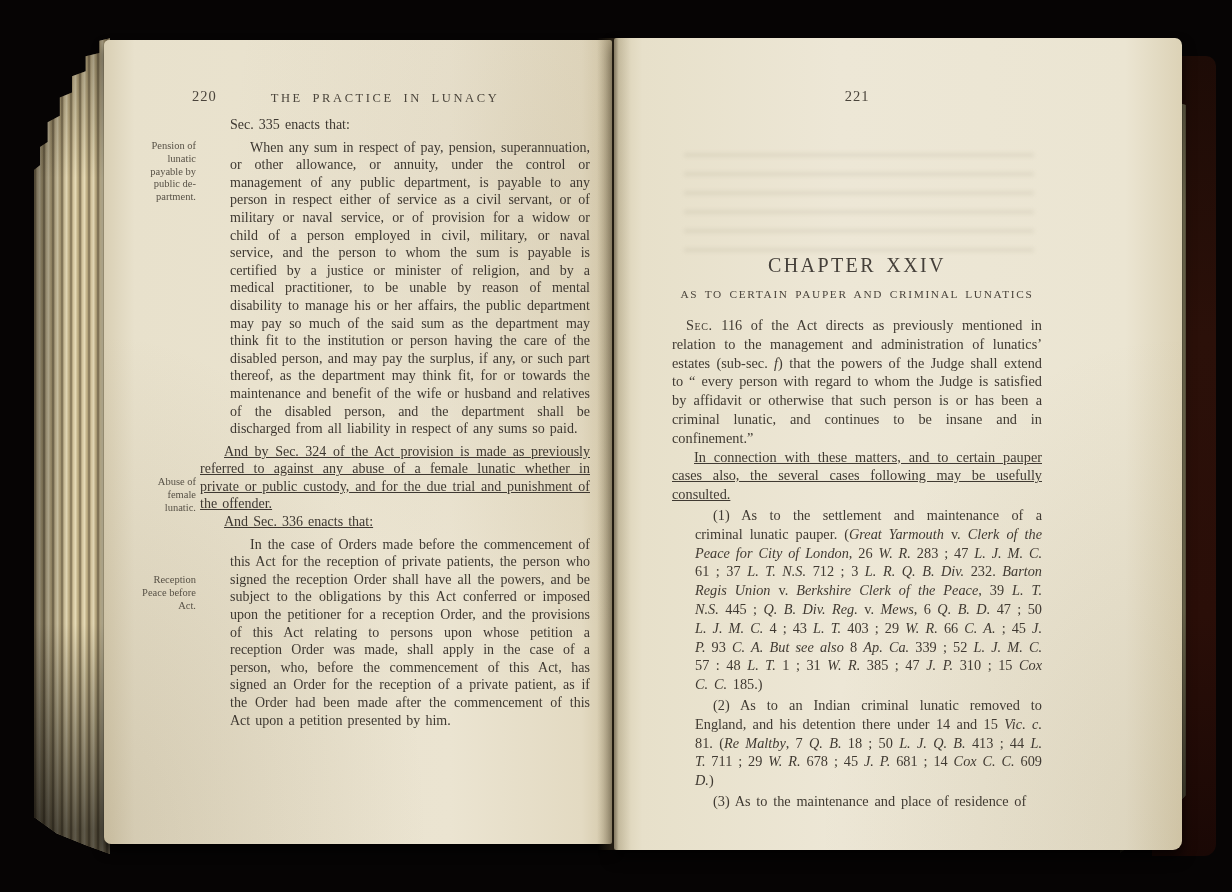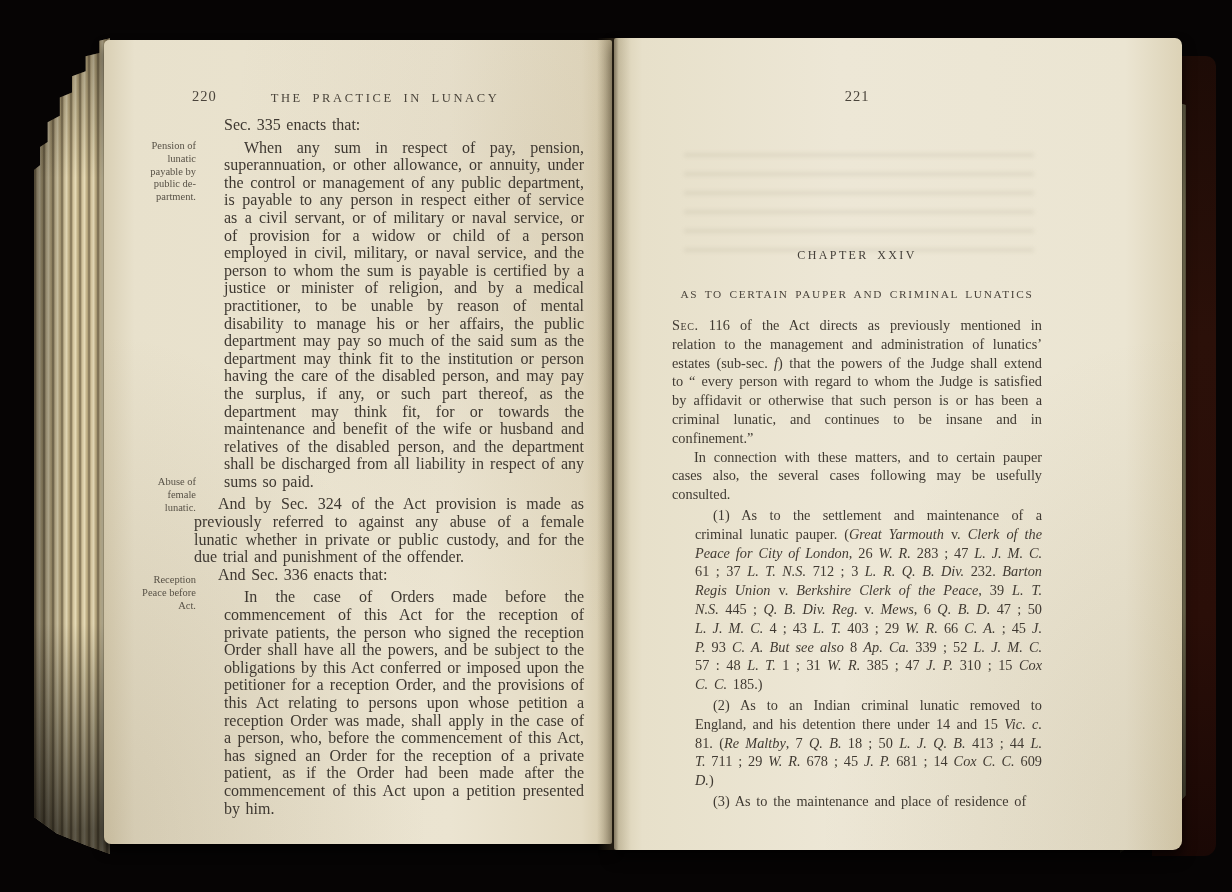--- a/index.html
+++ b/index.html
@@ -70,45 +70,45 @@
     background:linear-gradient(90deg, rgba(0,0,0,0) 0%, rgba(95,80,50,.35) 42%,
       rgba(62,51,31,.5) 52%, rgba(100,86,55,.18) 64%, rgba(0,0,0,0) 100%);
   }
 
   
   .lp-header{position:absolute;top:48px;left:86px;width:390px;text-align:center;}
   .pagenum{font-size:14.5px;letter-spacing:1px;color:#4a443b;}
   .lp-header .pagenum{position:absolute;left:2px;top:0;}
   .runhead{font-size:12.5px;letter-spacing:2.6px;color:#4a443b;word-spacing:4px;}
 
-  .lp-body{position:absolute;top:76px;left:90px;width:390px;
-    font-size:16px;line-height:17.6px;text-align:justify;word-spacing:1.6px;}
+  .lp-body{position:absolute;top:76px;left:96px;width:390px;
+    font-size:14px;line-height:17.6px;text-align:justify;word-spacing:1.6px;}
   .lp-body p{margin:0;}
-  .p-indent{text-indent:24px;}
+  .p-indent{text-indent:24px;text-decoration:underline;}
   .lp-intro{text-indent:30px;}
   .blockquote{margin:5px 0 5px 30px !important;width:360px;text-indent:20px;}
   .mt6{margin-top:5px !important;}
 
   .margin-note{
     position:absolute;left:30px;width:62px;
     font-size:10.5px;line-height:12.8px;color:#575146;text-align:right;hyphens:auto;
   }
 
   .rp-pagenum{position:absolute;top:50px;left:58px;width:370px;text-align:center;}
-  .rp-chapter{position:absolute;top:210px;left:58px;width:370px;text-align:center;
-    font-size:12px;letter-spacing:2.4px;color:#45403a;word-spacing:3px;}
+  .rp-chapter{position:absolute;top:216px;left:58px;width:370px;text-align:center;
+    font-size:20px;letter-spacing:2.4px;color:#45403a;word-spacing:3px;}
   .rp-subhead{position:absolute;top:250px;left:58px;width:370px;text-align:center;
     font-size:11.3px;letter-spacing:1.7px;color:#4a443c;word-spacing:2px;}
   .rp-body{position:absolute;top:278px;left:58px;width:370px;
     font-size:14.3px;line-height:18.8px;text-align:justify;word-spacing:2.2px;color:#403a32;}
   .rp-body p{margin:0;}
   .rp-body .p-indent{text-indent:22px;}
   .case-item{margin:2px 0 2px 23px !important;text-indent:18px;}
   .it{font-style:italic;}
-  .sc{font-variant:small-caps;letter-spacing:.6px;}
+  .sc{font-variant:small-caps;letter-spacing:.6px;margin-left:14px;}
 
   
   .ghost{
     position:absolute;top:108px;left:70px;width:350px;height:116px;opacity:.13;
     filter:blur(2px);pointer-events:none;
     background:repeating-linear-gradient(180deg,
       rgba(0,0,0,0) 0 7px, #8a8268 7px 11px, rgba(0,0,0,0) 11px 19px);
   }
 </style>
 </head>

